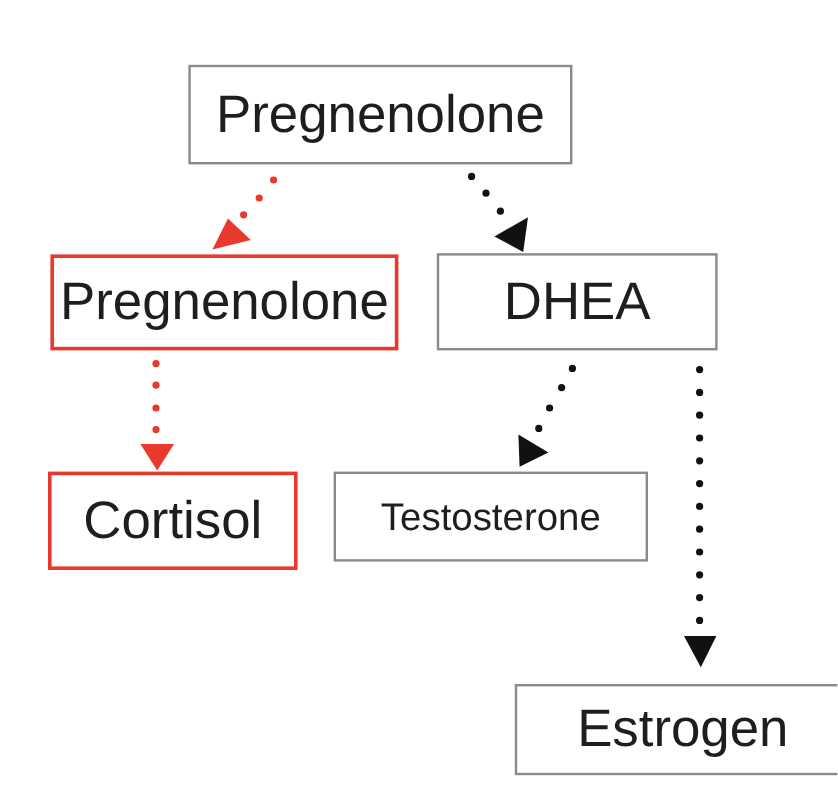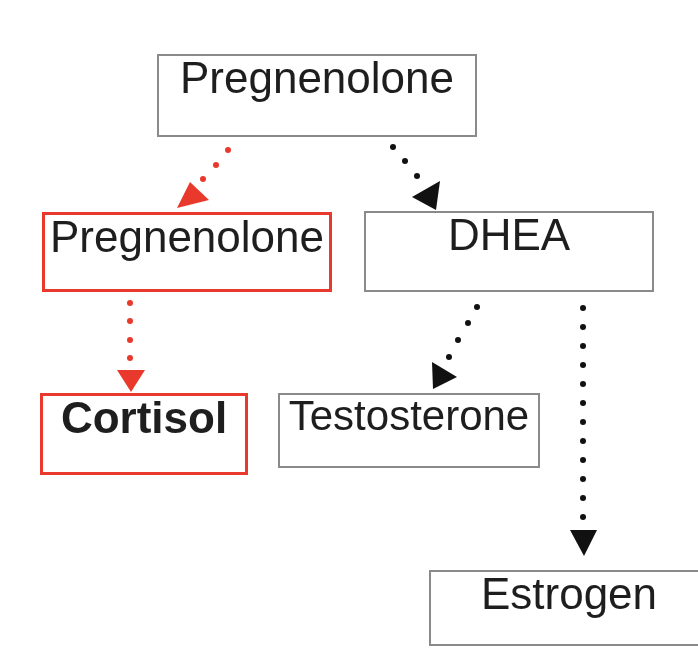--- a/index.html
+++ b/index.html
@@ -16,21 +16,21 @@
     background:var(--bg);
     font-family:"Liberation Sans", sans-serif;
     overflow:hidden;
   }
   .edges{position:absolute;left:0;top:0;width:698px;height:668px;}
   .edge-red{color:var(--accent-red);}
   .edge-black{color:var(--ink);}
   .node{
     position:absolute;
     background:#ffffff;
-    display:flex;justify-content:center;
+    display:flex;align-items:center;justify-content:center;
     color:var(--text);
     font-size:44px;
     line-height:1;
     box-sizing:border-box;
     white-space:nowrap;
   }
   .node.gray{border:2px solid var(--box-border);}
   .node.red{border:3px solid var(--accent-red);}
 </style>
 </head>
@@ -88,29 +88,29 @@
   </svg>
 
   <div class="node gray" style="left:157px;top:54px;width:320px;height:83px;">
     <span>Pregnenolone</span>
   </div>
 
   <div class="node red" style="left:42px;top:212px;width:290px;height:80px;">
     <span>Pregnenolone</span>
   </div>
 
-  <div class="node gray" style="left:364px;top:211px;width:290px;height:81px;">
+  <div class="node gray" style="left:364px;top:211px;width:234px;height:81px;">
     <span>DHEA</span>
   </div>
 
-  <div class="node red" style="left:40px;top:393px;width:208px;height:82px;font-weight:bold;">
+  <div class="node red" style="left:40px;top:393px;width:208px;height:82px;">
     <span>Cortisol</span>
   </div>
 
-  <div class="node gray" style="left:278px;top:393px;width:262px;height:75px;font-size:42px;">
+  <div class="node gray" style="left:278px;top:393px;width:262px;height:75px;font-size:32px;">
     <span>Testosterone</span>
   </div>
 
   <div class="node gray" style="left:429px;top:570px;width:280px;height:76px;">
     <span>Estrogen</span>
   </div>
 
 </div>
 
 </body></html>

